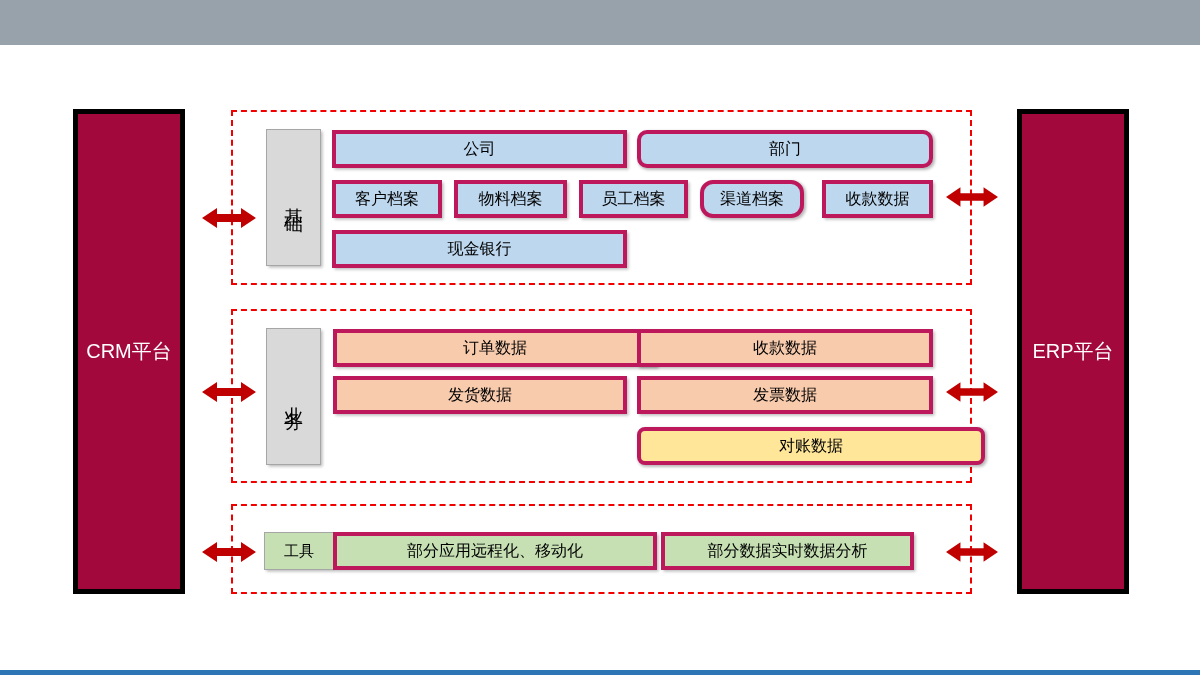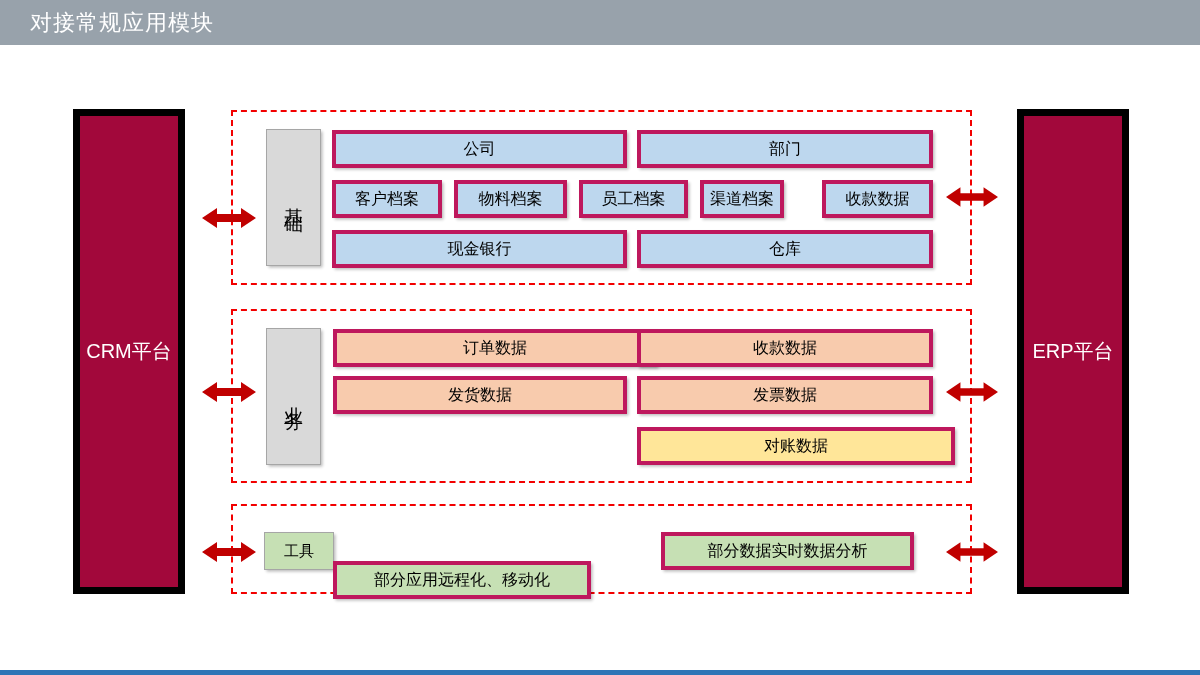--- a/index.html
+++ b/index.html
@@ -11,21 +11,21 @@
   .header-bar{position:absolute;left:0;top:0;width:1200px;height:45px;background:#98A2AB;}
   .header-title{
     position:absolute;left:30px;top:0;height:45px;line-height:45px;
     color:#ffffff;font-size:22px;letter-spacing:1px;
   }
   
   .bottom-bar{position:absolute;left:0;top:670px;width:1200px;height:5px;background:#2E75B6;}
   
   .platform{
     position:absolute;top:109px;width:112px;height:485px;background:#A2083B;
-    border:7px solid #000000;box-sizing:border-box;
+    border:5px solid #000000;box-sizing:border-box;
     display:flex;align-items:center;justify-content:center;
     color:#ffffff;font-size:20px;
   }
   .platform.crm{left:73px;}
   .platform.erp{left:1017px;}
   
   .group-rect{
     position:absolute;left:231px;width:741px;box-sizing:border-box;
     border:2px dashed #F20000;background:transparent;
   }
@@ -60,58 +60,56 @@
     display:flex;align-items:center;justify-content:center;font-size:15px;color:#000000;
   }
   .arrow{position:absolute;}
 </style>
 </head>
 <body>
 
 <div id="slide">
 
   <div class="header-bar"></div>
-  <div class="header-title">对接常规应用模块</div>
 
   <div class="platform crm">
     <span>CRM平台</span>
   </div>
   <div class="platform erp">
     <span>ERP平台</span>
   </div>
 
   <div class="group-rect g1"></div>
   <div class="group-rect g2"></div>
   <div class="group-rect g3"></div>
 
   <div class="vlabel base">基础</div>
   <div class="vlabel business">业务</div>
   <div class="hlabel">工具</div>
 
   <div class="cell blue" style="left:332px;top:130px;width:295px;">公司</div>
-  <div class="cell blue" style="left:637px;top:130px;width:296px;">部门</div>
+  <div class="cell blue" style="left:637px;top:130px;width:296px;border-radius:10px;">部门</div>
 
   <div class="cell blue" style="left:332px;top:180px;width:110px;">客户档案</div>
   <div class="cell blue" style="left:454px;top:180px;width:113px;">物料档案</div>
   <div class="cell blue" style="left:579px;top:180px;width:109px;">员工档案</div>
-  <div class="cell blue" style="left:700px;top:180px;width:84px;">渠道档案</div>
+  <div class="cell blue" style="left:700px;top:180px;width:104px;border-radius:13px;">渠道档案</div>
   <div class="cell blue" style="left:822px;top:180px;width:111px;">收款数据</div>
 
   <div class="cell blue" style="left:332px;top:230px;width:295px;">现金银行</div>
-  <div class="cell blue" style="left:637px;top:230px;width:296px;">仓库</div>
 
   <div class="cell orange" style="left:333px;top:329px;width:324px;">订单数据</div>
   <div class="cell orange" style="left:637px;top:329px;width:296px;">收款数据</div>
 
   <div class="cell orange" style="left:333px;top:376px;width:294px;">发货数据</div>
   <div class="cell orange" style="left:637px;top:376px;width:296px;">发票数据</div>
 
-  <div class="cell yellow" style="left:637px;top:427px;width:318px;">对账数据</div>
+  <div class="cell yellow" style="left:637px;top:427px;width:348px;border-radius:8px;">对账数据</div>
 
-  <div class="cell green" style="left:333px;top:532px;width:258px;margin-top:29px;">部分应用远程化、移动化</div>
+  <div class="cell green" style="left:333px;top:532px;width:324px;">部分应用远程化、移动化</div>
   <div class="cell green" style="left:661px;top:532px;width:253px;">部分数据实时数据分析</div>
 
   <svg class="arrow" style="left:202px;top:207px;" width="54" height="22" viewBox="0 0 54 22">
     <polygon points="0,11 15,1 15,7 39,7 39,1 54,11 39,21 39,15 15,15 15,21" fill="#C00000"></polygon>
   </svg>
   <svg class="arrow" style="left:202px;top:381px;" width="54" height="22" viewBox="0 0 54 22">
     <polygon points="0,11 15,1 15,7 39,7 39,1 54,11 39,21 39,15 15,15 15,21" fill="#C00000"></polygon>
   </svg>
   <svg class="arrow" style="left:202px;top:541px;" width="54" height="22" viewBox="0 0 54 22">
     <polygon points="0,11 15,1 15,7 39,7 39,1 54,11 39,21 39,15 15,15 15,21" fill="#C00000"></polygon>

